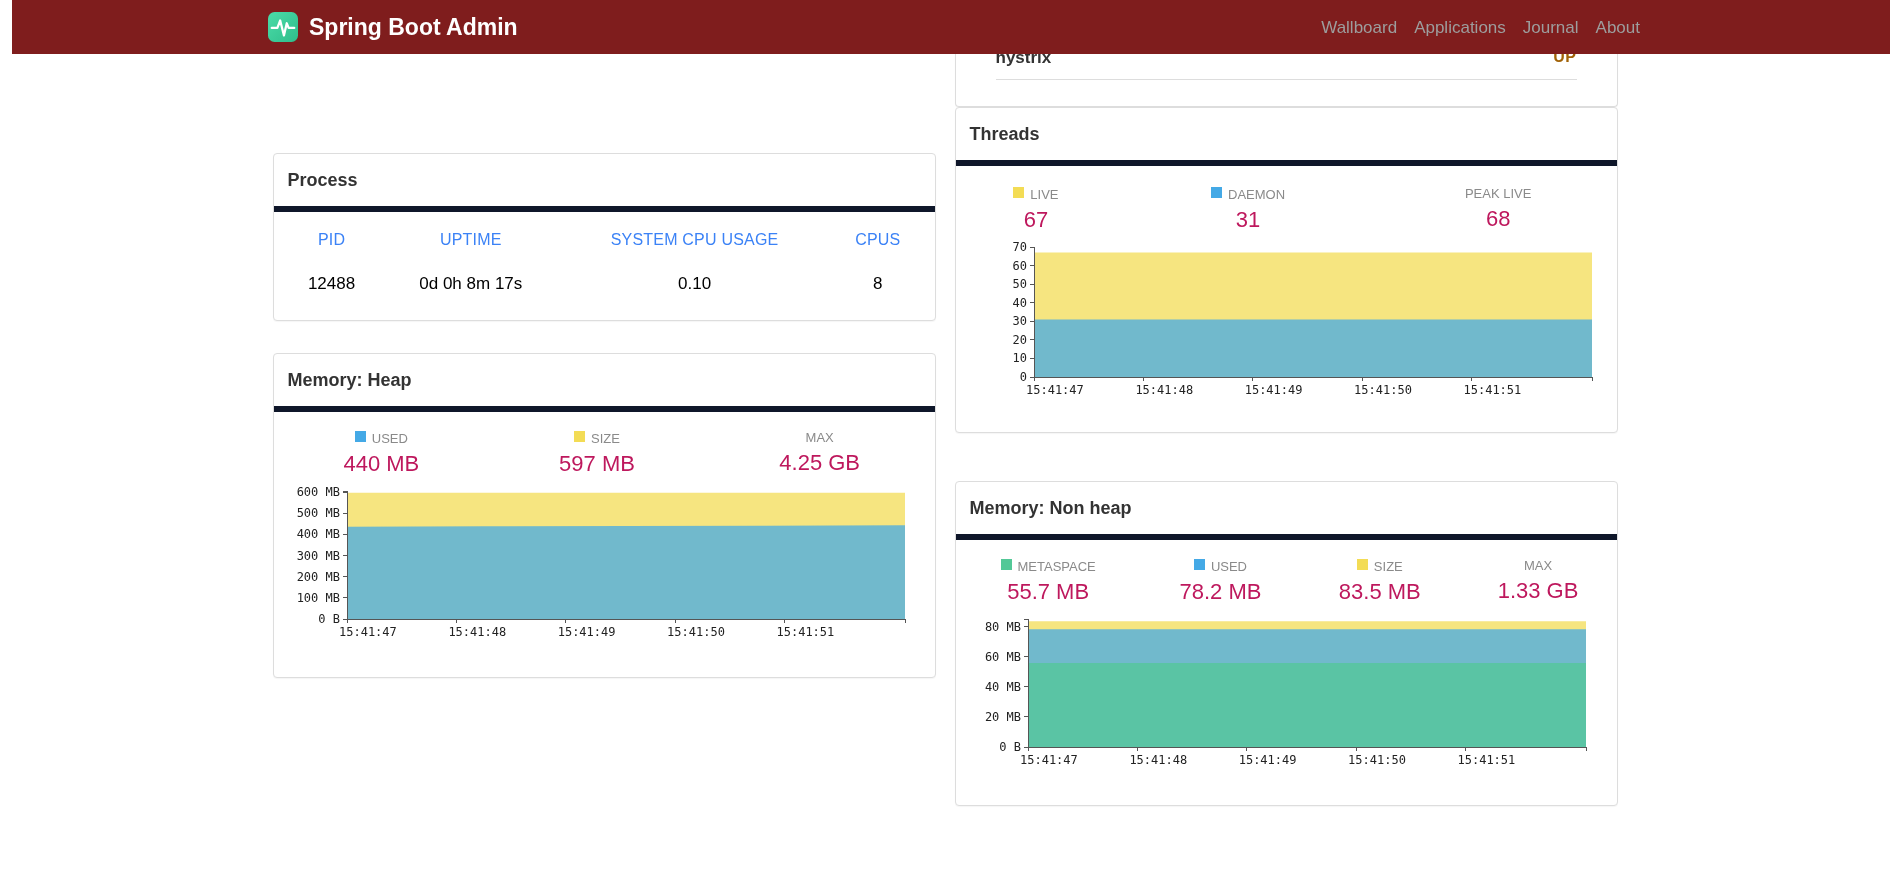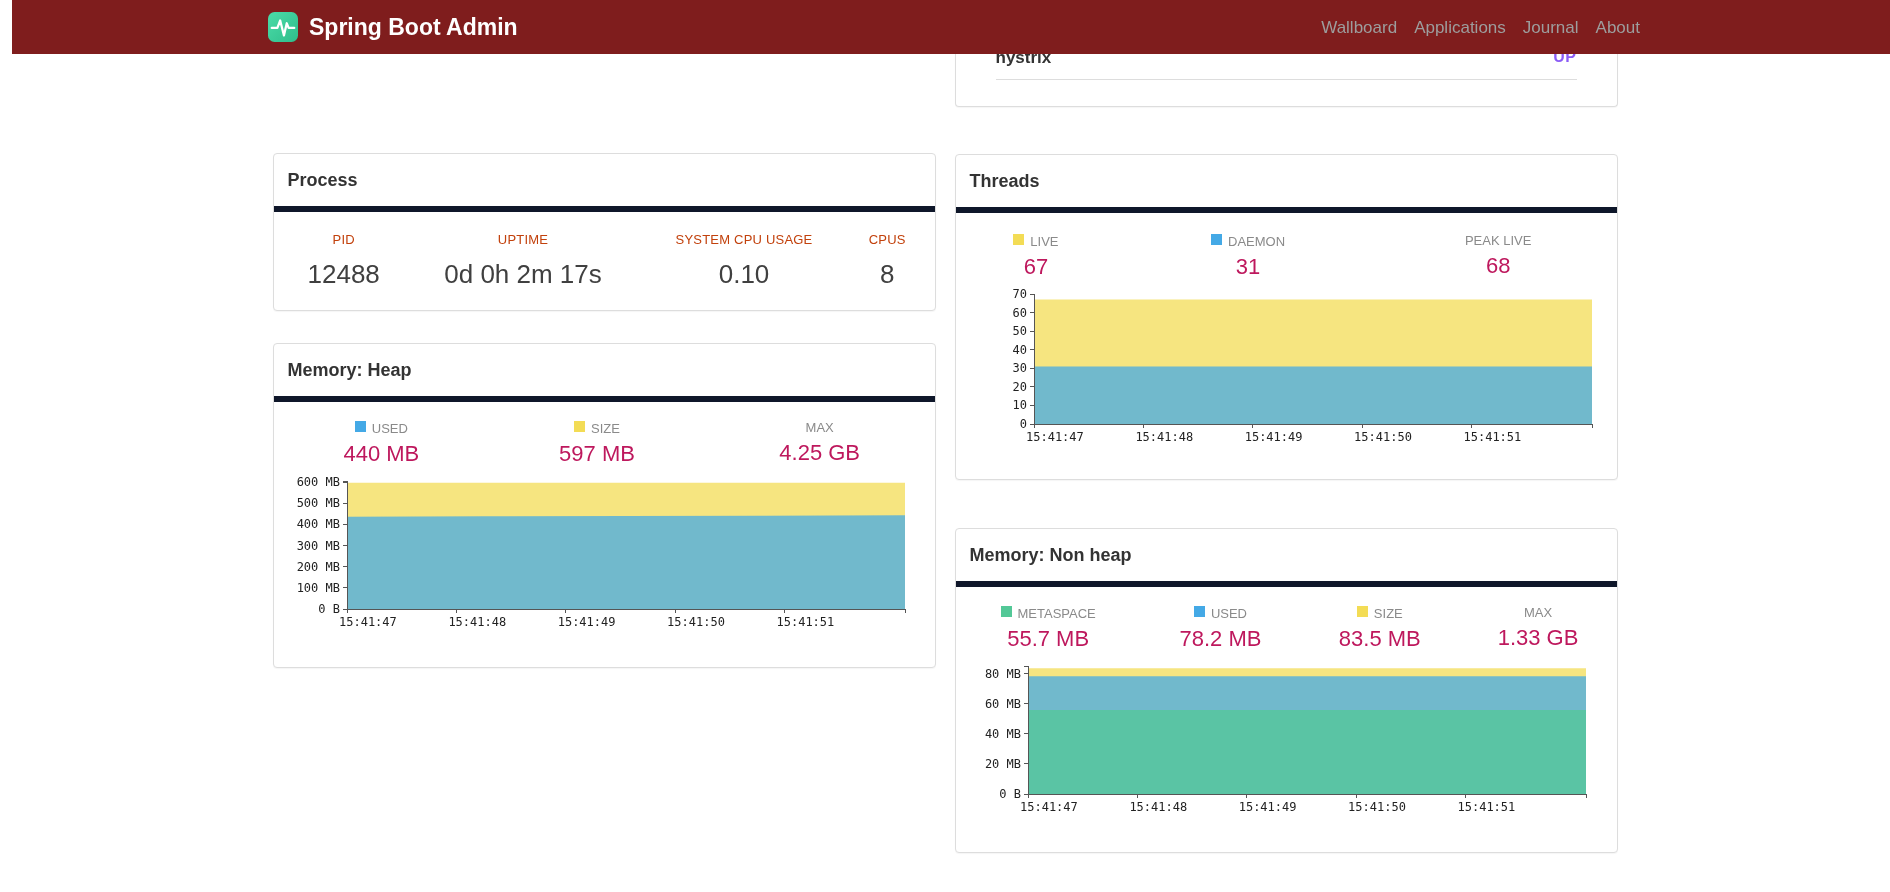--- a/index.html
+++ b/index.html
@@ -14,33 +14,33 @@
   
   .container{width:1345px;margin:45px auto 0;display:flex;gap:19px;align-items:flex-start}
   .col{width:663px}
   .panel{background:#fff;border:1px solid #ddd;border-radius:4px;box-shadow:0 1px 1px rgba(0,0,0,.04)}
   .panel-heading{padding:15px 14px;border-bottom:6px solid #0f172a;font-size:18px;font-weight:700;color:#333;line-height:22px}
   
   .panel-hystrix{margin-top:-30px;border-top:none;border-radius:0 0 4px 4px}
   .panel-hystrix .panel-body{padding:33px 40px 26px}
   .app-row{height:32px;display:flex;justify-content:space-between;align-items:flex-start;border-bottom:1px solid #ddd}
   .app-name{color:#333;font-weight:600;font-size:17px;cursor:pointer}
-  .app-status{color:#8b5cf6;font-weight:700;font-size:16px;letter-spacing:.5px}
+  .app-status{color:#a16207;font-weight:700;font-size:16px;letter-spacing:.5px}
   
   .panel-process{margin-top:108px}
   .panel-gc{margin-top:23px}
   .panel-heap{margin-top:32px}
-  .panel-threads{margin-top:47px}
+  .panel-threads{}
   .panel-nonheap{margin-top:48px}
   
   .metrics-body{padding:20px 8px 24px}
   .metric-table{display:table;width:100%}
   .metric-cell{display:table-cell;text-align:center;vertical-align:top;padding:0 12px}
-  .metric-label{font-size:13px;line-height:16px;color:#c2410c;letter-spacing:.2px;white-space:nowrap}
-  .metric-value{margin-top:14px;font-size:26px;line-height:24px;color:#404040}
+  .metric-label{font-size:16px;line-height:16px;color:#3b82f6;letter-spacing:.2px;white-space:nowrap}
+  .metric-value{margin-top:24px;font-size:17px;line-height:24px;color:#000000}
   
   .chart-body{padding:18px 0 21px}
   .chart-body.mem{padding:16px 0 24px}
   .legend{display:table;width:100%;margin-bottom:10px}
   .legend-item{display:table-cell;text-align:center;vertical-align:top}
   .legend-label{display:inline-flex;align-items:flex-start;gap:6px;font-size:13px;line-height:16px;color:#8a8a8a;white-space:nowrap}
   .swatch{width:11px;height:11px;display:inline-block}
   .legend-value{margin-top:6px;font-size:22px;line-height:22px;color:#be185d}
   .chart{display:block;width:661px;margin:0 auto}
 </style>
@@ -80,21 +80,21 @@
     <section class="panel panel-process">
       <div class="panel-heading">Process</div>
       <div class="panel-body metrics-body">
         <div class="metric-table">
           <div class="metric-cell">
             <div class="metric-label">PID</div>
             <div class="metric-value">12488</div>
           </div>
           <div class="metric-cell">
             <div class="metric-label">UPTIME</div>
-            <div class="metric-value">0d 0h 2m 17s</div>
+            <div class="metric-value">0d 0h 8m 17s</div>
           </div>
           <div class="metric-cell">
             <div class="metric-label">SYSTEM CPU USAGE</div>
             <div class="metric-value">0.10</div>
           </div>
           <div class="metric-cell">
             <div class="metric-label">CPUS</div>
             <div class="metric-value">8</div>
           </div>
         </div>

